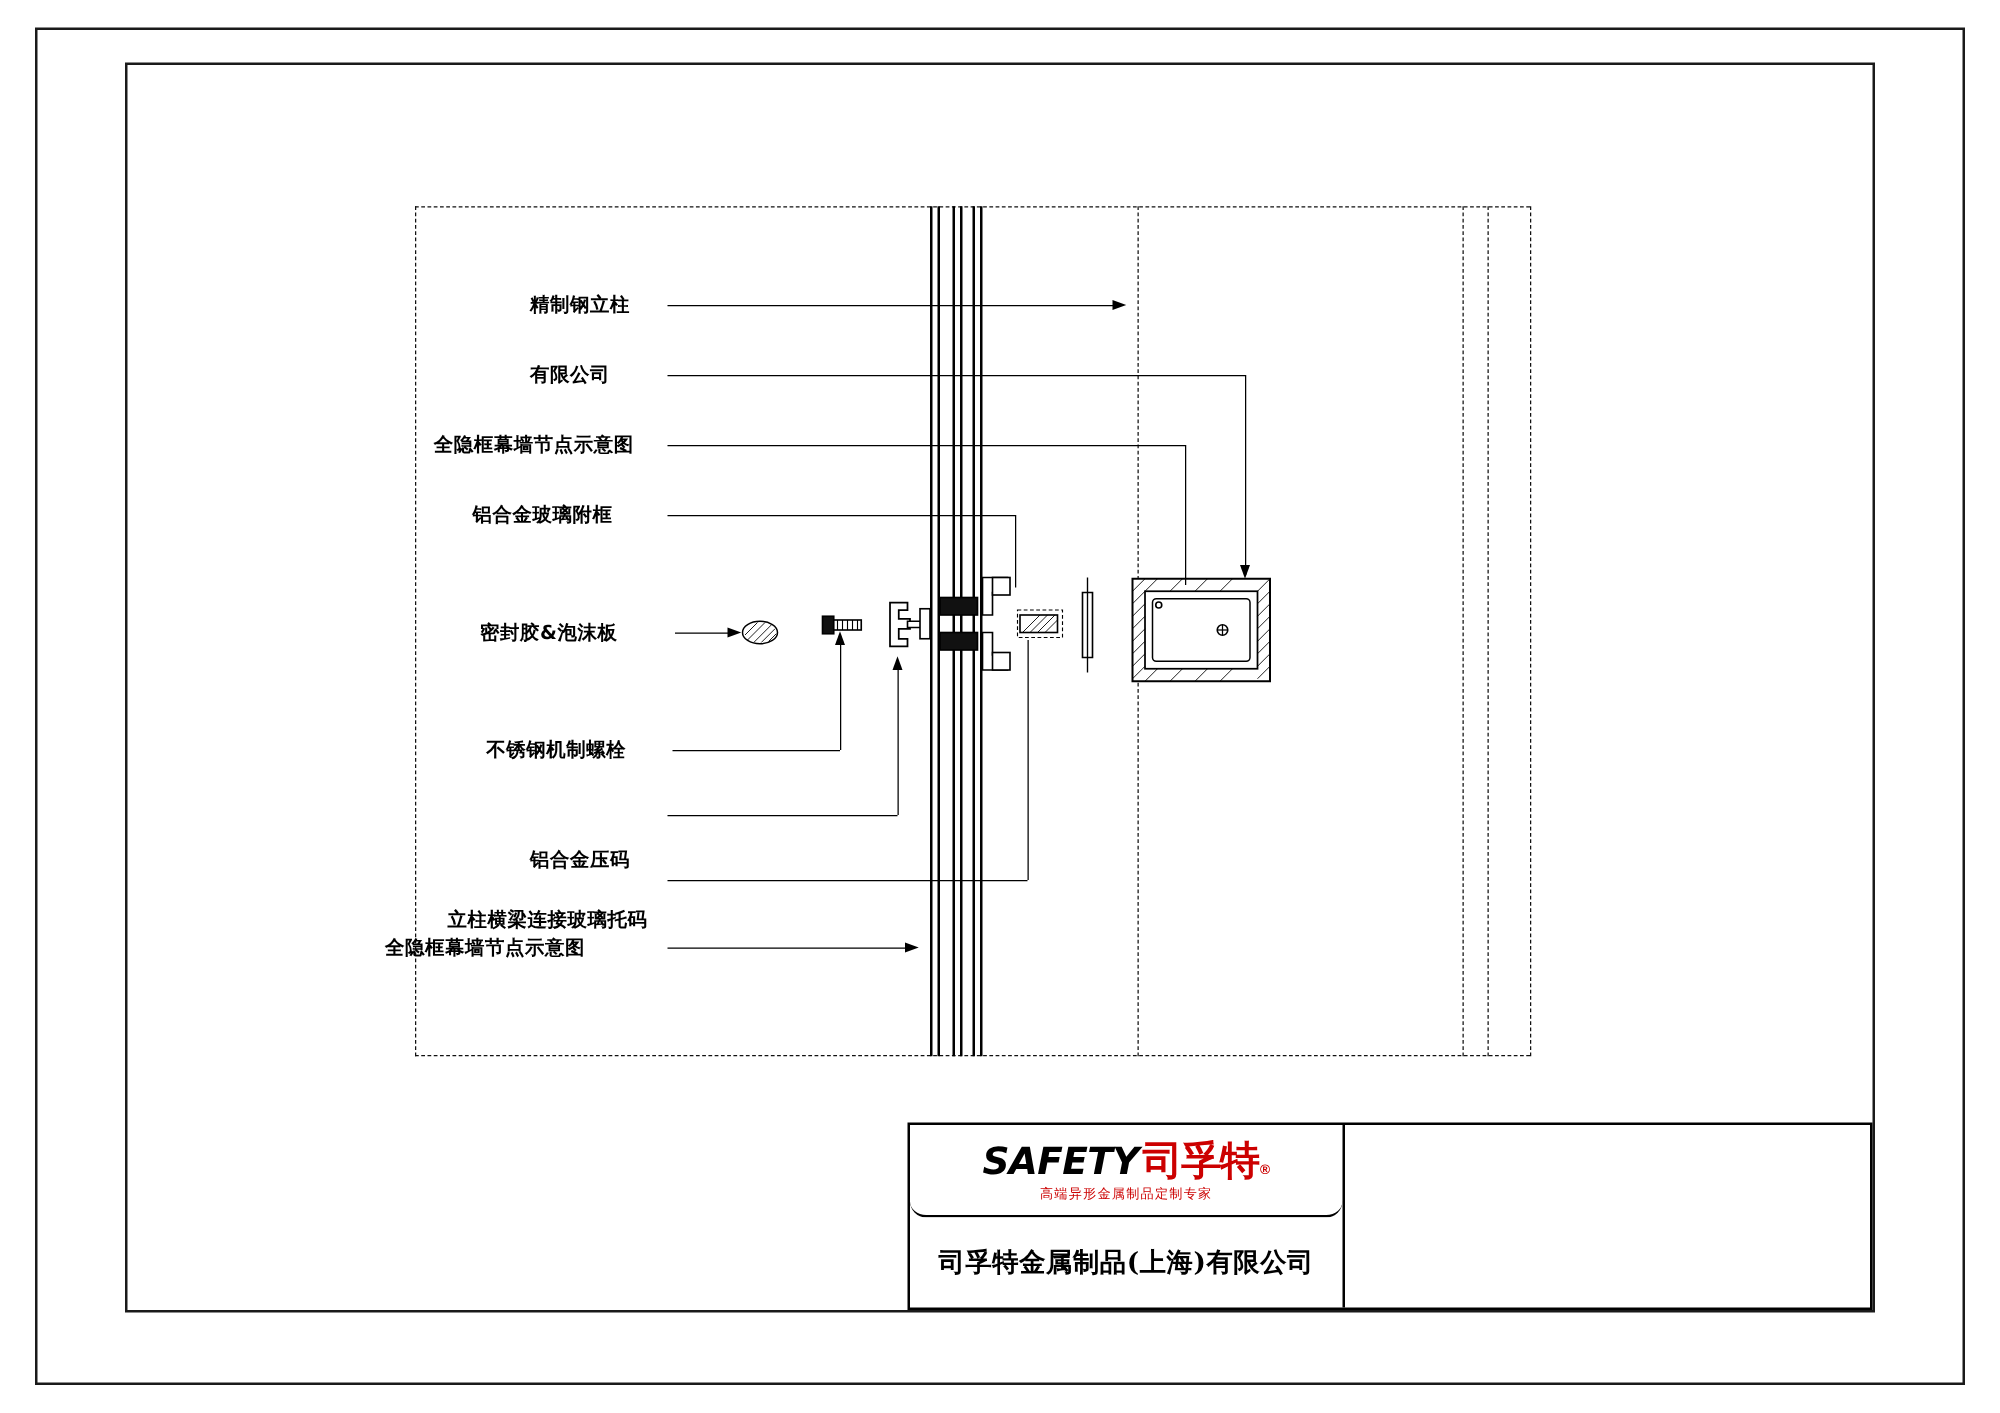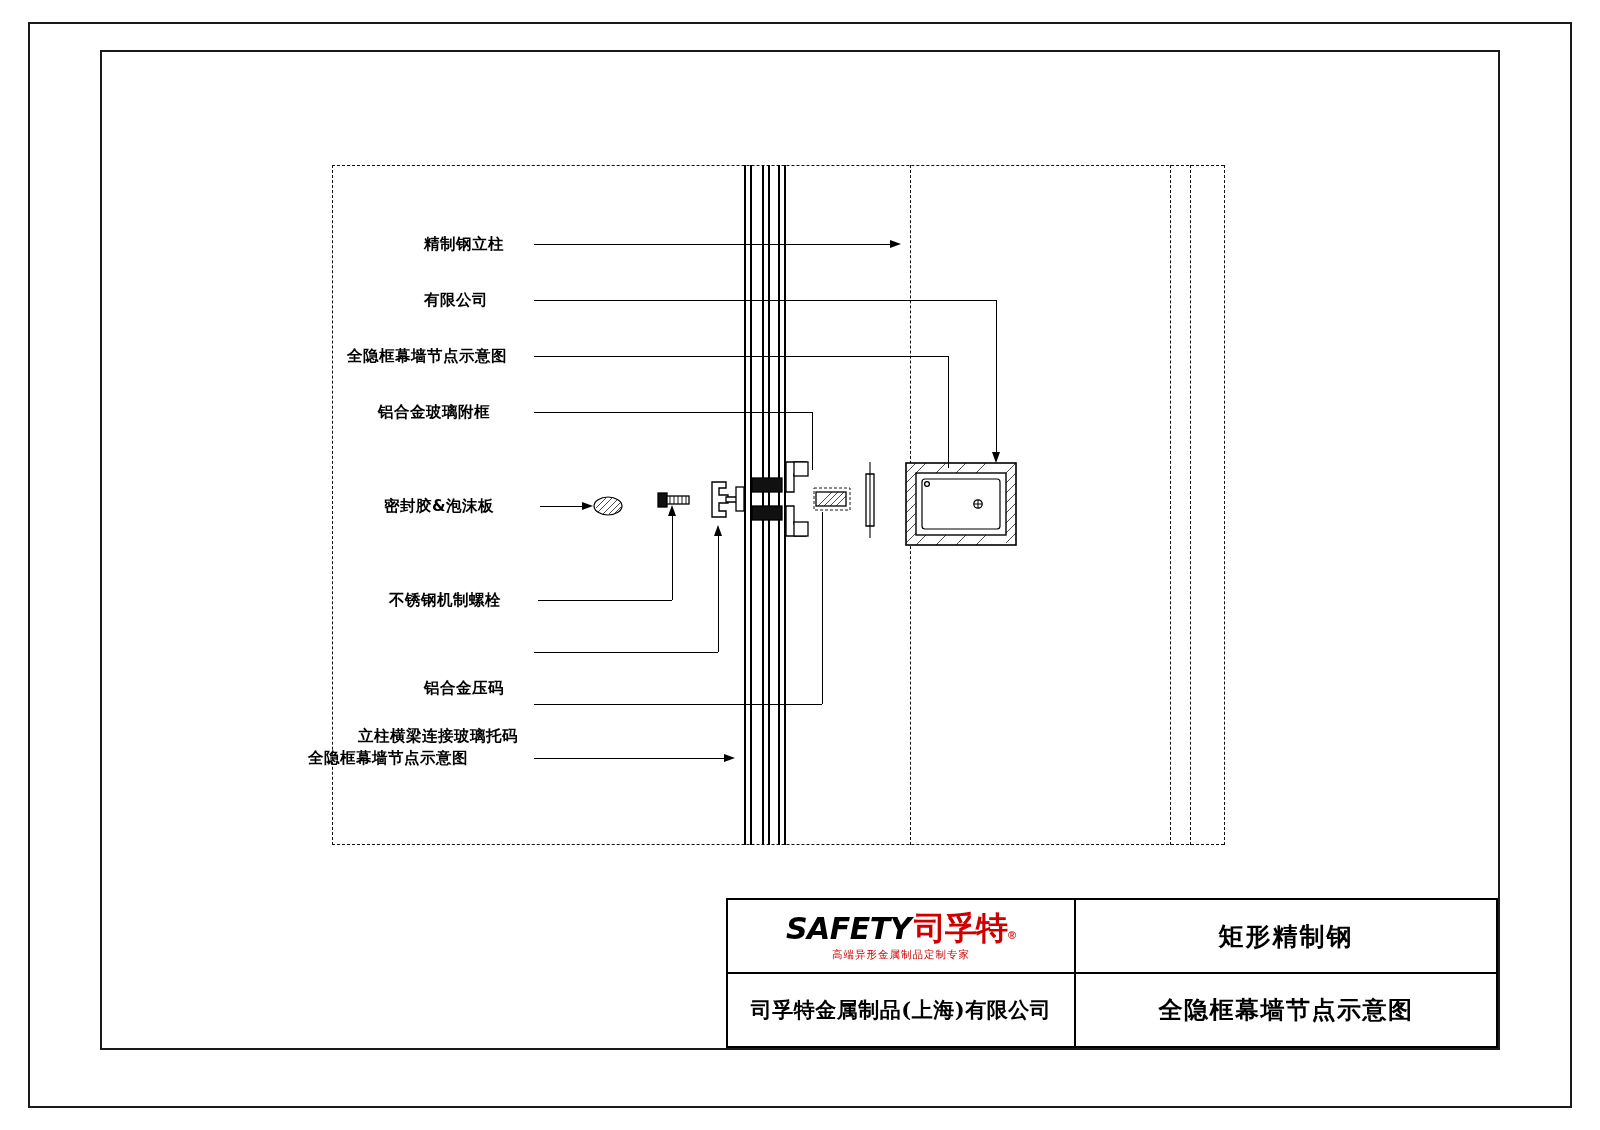--- a/index.html
+++ b/index.html
@@ -122,21 +122,21 @@
     display: flex;
     flex-direction: column;
   }
   .tb-cell {
     flex: 1;
     display: flex;
     align-items: center;
     justify-content: center;
     box-sizing: border-box;
   }
-  .tb-left .tb-cell:first-child { border-bottom: 2px solid #000; }
+  .tb-left .tb-cell:first-child { border-bottom: 2px solid #000; border-radius: 13px; }
   .tb-right .tb-cell:first-child { border-bottom: 2px solid #000; }
   .brand {
     display: flex;
     flex-direction: column;
     align-items: center;
     justify-content: center;
     line-height: 1;
   }
   .brand-row {
     display: flex;
@@ -357,23 +357,15 @@
             <span class="brand-cn">司孚特</span>
             <span class="brand-reg">®</span>
           </div>
           <div class="brand-sub">高端异形金属制品定制专家</div>
         </div>
       </div>
       <div class="tb-cell">
         <span class="tb-company">司孚特金属制品(上海)有限公司</span>
       </div>
     </div>
-    <div class="tb-right">
-      <div class="tb-cell">
-        <span class="tb-title1">矩形精制钢</span>
-      </div>
-      <div class="tb-cell">
-        <span class="tb-title2">全隐框幕墙节点示意图</span>
-      </div>
-    </div>
   </div>
 
 </div>
 
 </body></html>

